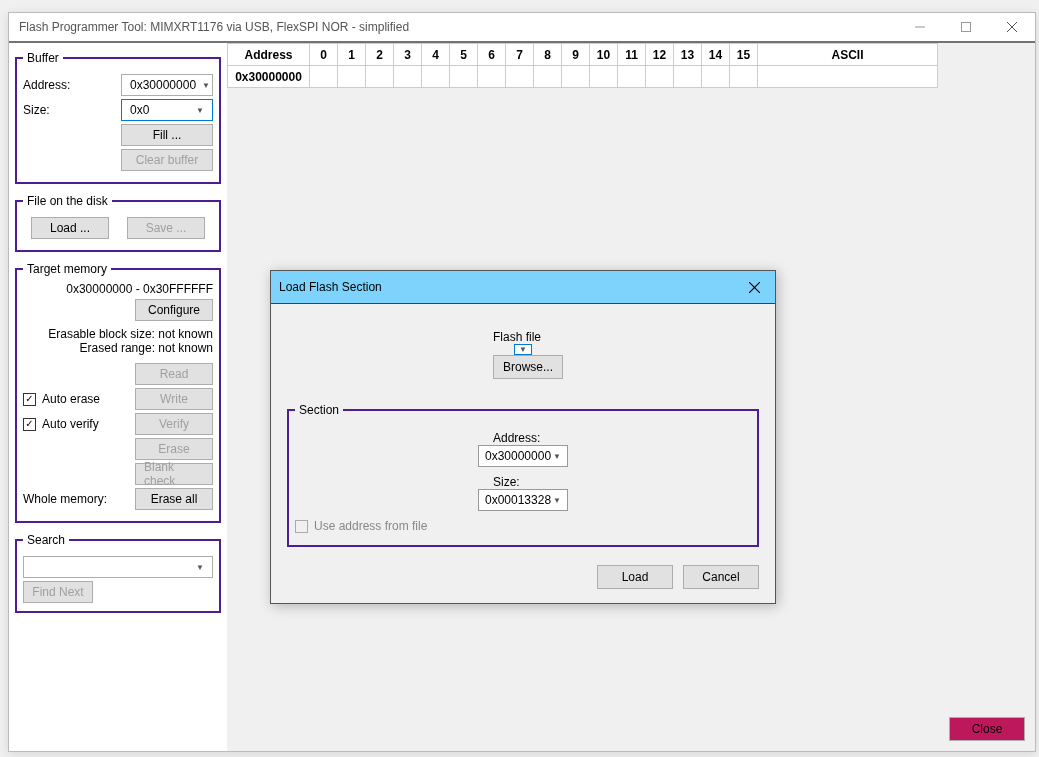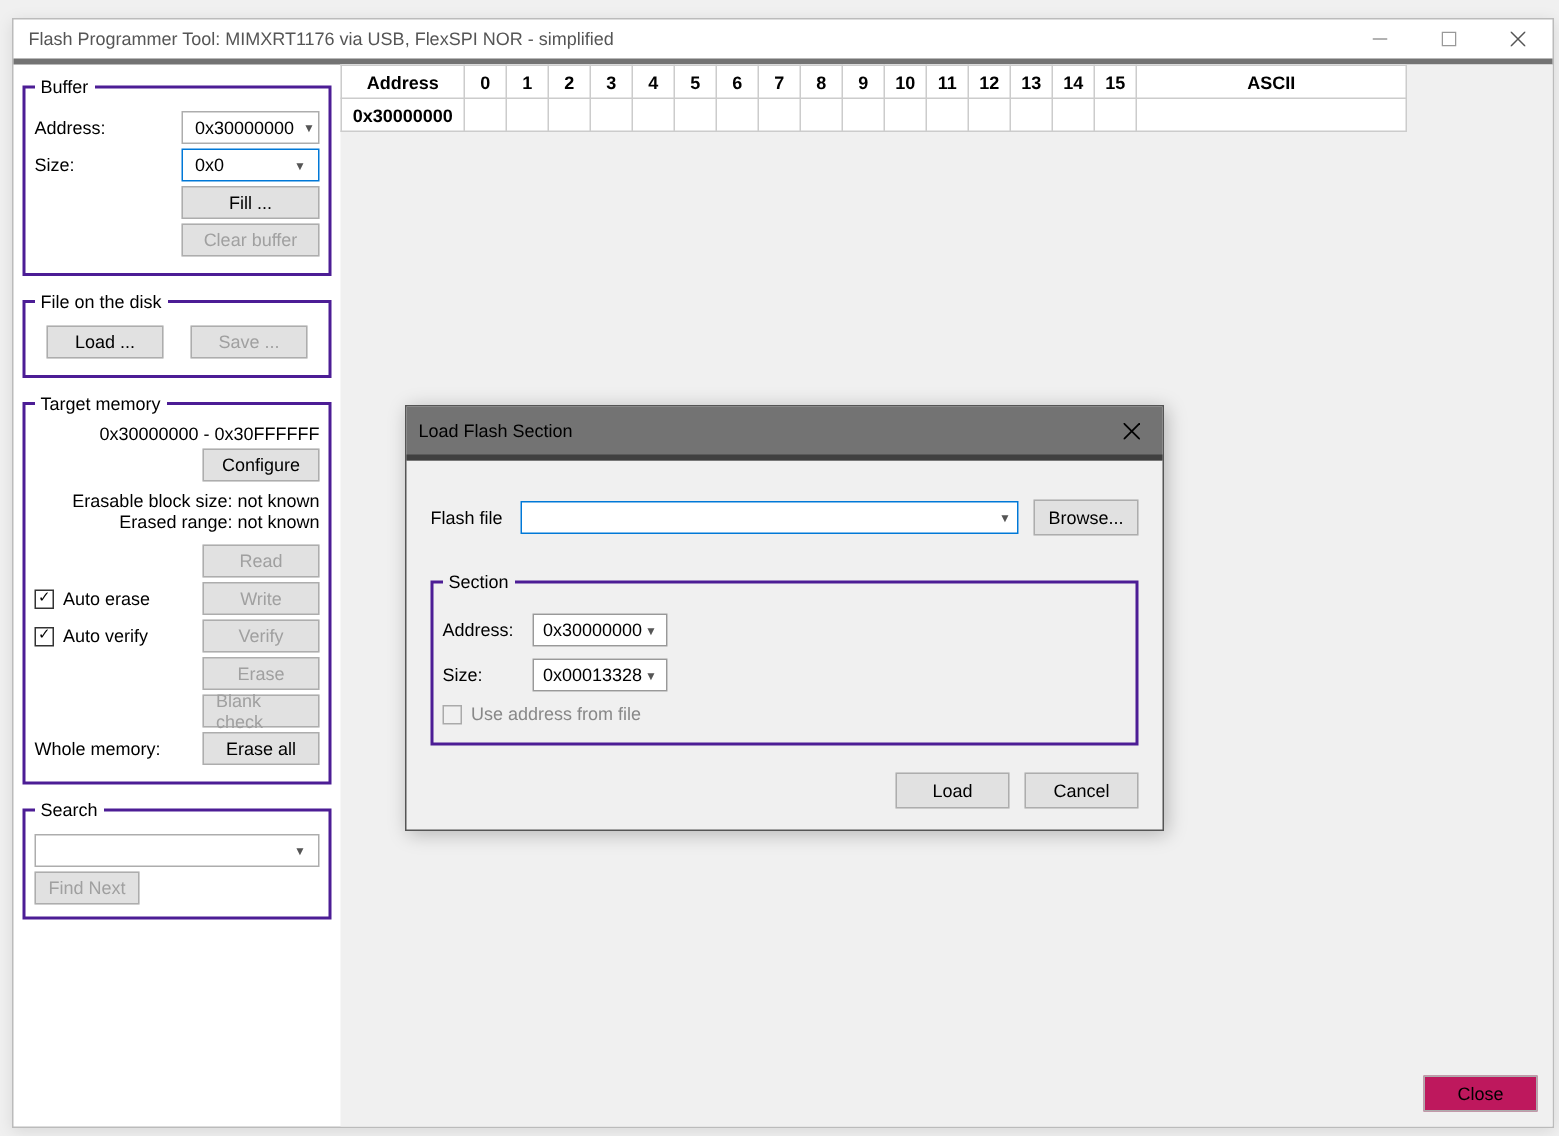--- a/index.html
+++ b/index.html
@@ -1,19 +1,19 @@
 <!DOCTYPE html>
 <html><head>
 <meta charset="utf-8">
 <style>
 * { box-sizing: border-box; font-family: "Segoe UI", Tahoma, sans-serif; font-size: 12px; }
 body { margin: 0; background: #f0f0f0; width: 1039px; height: 757px; overflow: hidden; position: relative; }
 
 .window { position: absolute; left: 8px; top: 12px; width: 1028px; height: 740px; background: #fff; border: 1px solid #bbb; box-shadow: 0 2px 10px rgba(0,0,0,.1); }
-.titlebar { height: 30px; display: flex; align-items: center; padding: 0 0 0 10px; border-bottom: 4px solid #737373; color: #555; }
+.titlebar { height: 30px; display: flex; align-items: center; padding: 0 0 0 10px; border-bottom: 2px solid #737373; color: #555; }
 .titlebar .title { flex: 1; }
 .titlebar .winbtn { width: 46px; height: 30px; display: flex; align-items: center; justify-content: center; color: #555; }
 
 .content { display: flex; height: calc(100% - 30px); }
 .sidebar { width: 218px; padding: 8px 6px; }
 .mainarea { flex: 1; background: #f0f0f0; padding: 0; position: relative; }
 
 fieldset { border: 2px solid #4c1d95; margin: 0 0 10px 0; padding: 6px 6px 8px 6px; }
 legend { padding: 0 4px; color: #000; }
 
@@ -35,25 +35,25 @@
 
 .hexgrid { border-collapse: collapse; background: #fff; margin: 0; }
 .hexgrid th, .hexgrid td { border: 1px solid #ccc; text-align: center; font-weight: normal; height: 22px; }
 .hexgrid th { font-weight: bold; background: #fff; }
 .hexgrid th.addr { width: 82px; }
 .hexgrid th.col { width: 28px; }
 .hexgrid th.ascii { width: 180px; }
 .hexgrid td.addr { font-weight: bold; }
 
 .modal { position: absolute; left: 270px; top: 270px; width: 506px; background: #f0f0f0; border: 1px solid #555; box-shadow: 2px 2px 12px rgba(0,0,0,.25); }
-.modal .mtitle { height: 28px; display: flex; align-items: center; padding: 16px 8px; background: #737373; border-bottom: 4px solid #404040; }
+.modal .mtitle { height: 28px; display: flex; align-items: center; padding: 16px 8px; background: #7dd3fc; border-bottom: 1px solid #404040; }
 .modal .mtitle .title { flex: 1; }
 .modal .mtitle .x { width: 26px; height: 26px; display: flex; align-items: center; justify-content: center; font-size: 14px; cursor: default; }
 .modal .mbody { padding: 18px 16px 14px 16px; }
-.modal .mrow { display: flex; align-items: center; margin: 8px 0; }
+.modal .mrow { display: flex; align-items: center; margin: 8px 0; flex-direction: column; }
 .combo-lg { background: #fff; border: 1px solid #0078d7; height: 22px; display: flex; align-items: center; justify-content: space-between; padding: 0 4px; flex: 1; }
 .combo-lg .arrow { font-size: 8px; color: #555; }
 .browse { margin-left: 10px; height: 24px; border: 1px solid #adadad; background: #e1e1e1; display:flex; align-items:center; justify-content:center; width:70px; }
 
 .combo-sm { background: #fff; border: 1px solid #999; height: 22px; width: 90px; display:flex; align-items:center; justify-content:space-between; padding:0 6px; }
 .combo-sm .arrow { font-size: 8px; color: #555; }
 
 .dlg-btns { display:flex; justify-content:flex-end; gap:10px; margin-top: 18px; }
 .dlg-btns .btn2 { width: 76px; height: 24px; border: 1px solid #adadad; background: #e1e1e1; display:flex; align-items:center; justify-content:center; }
 

